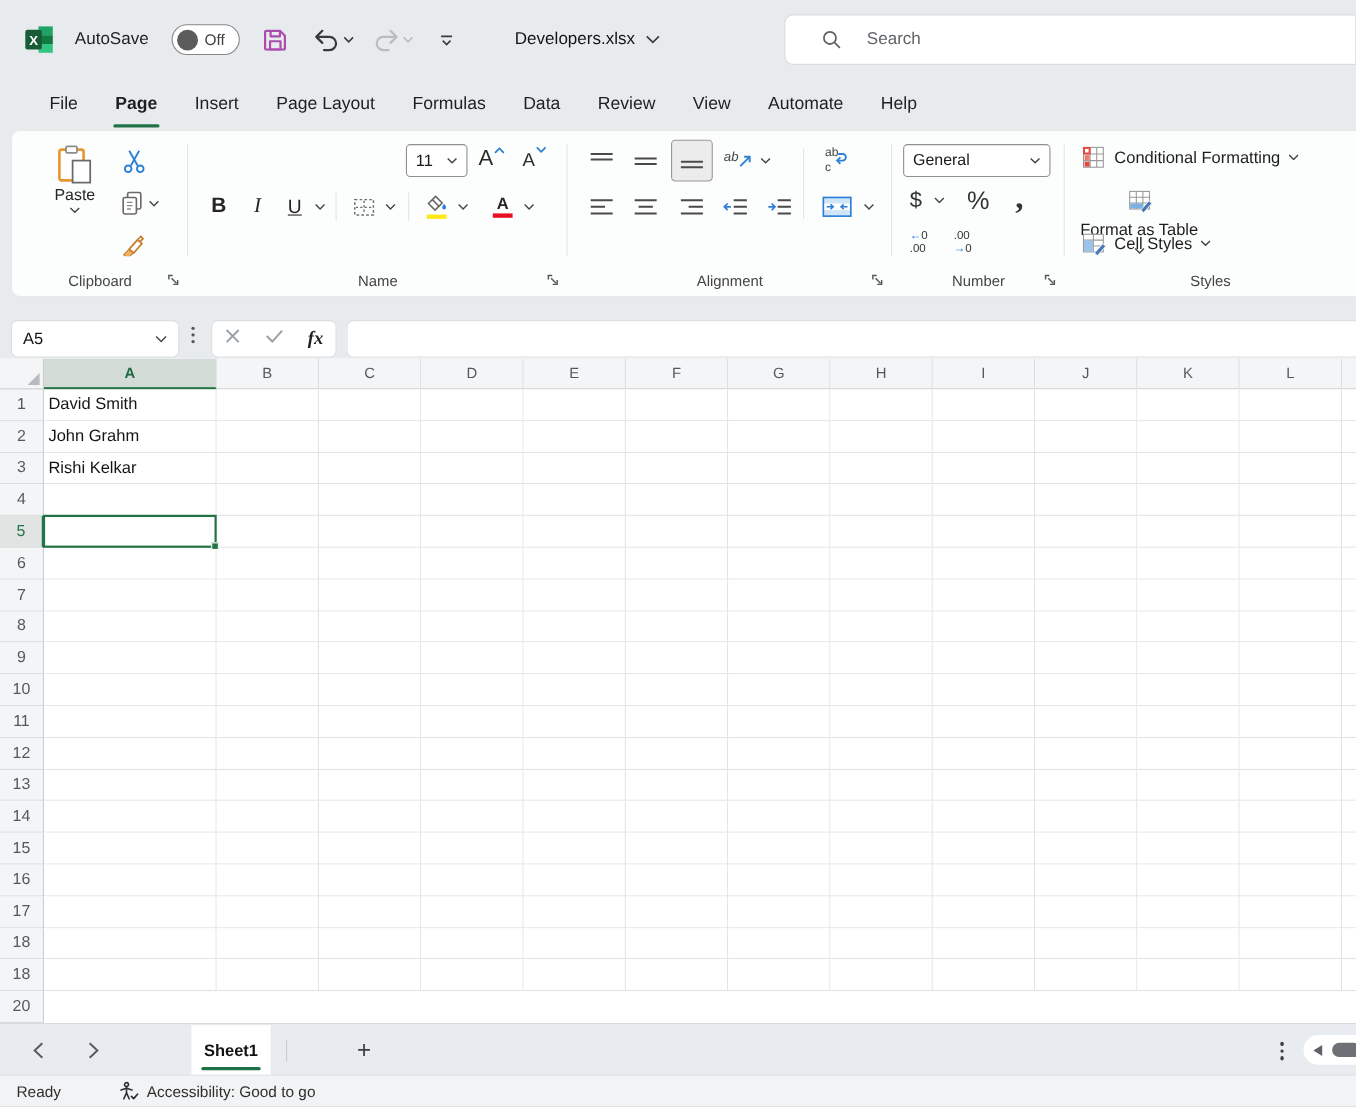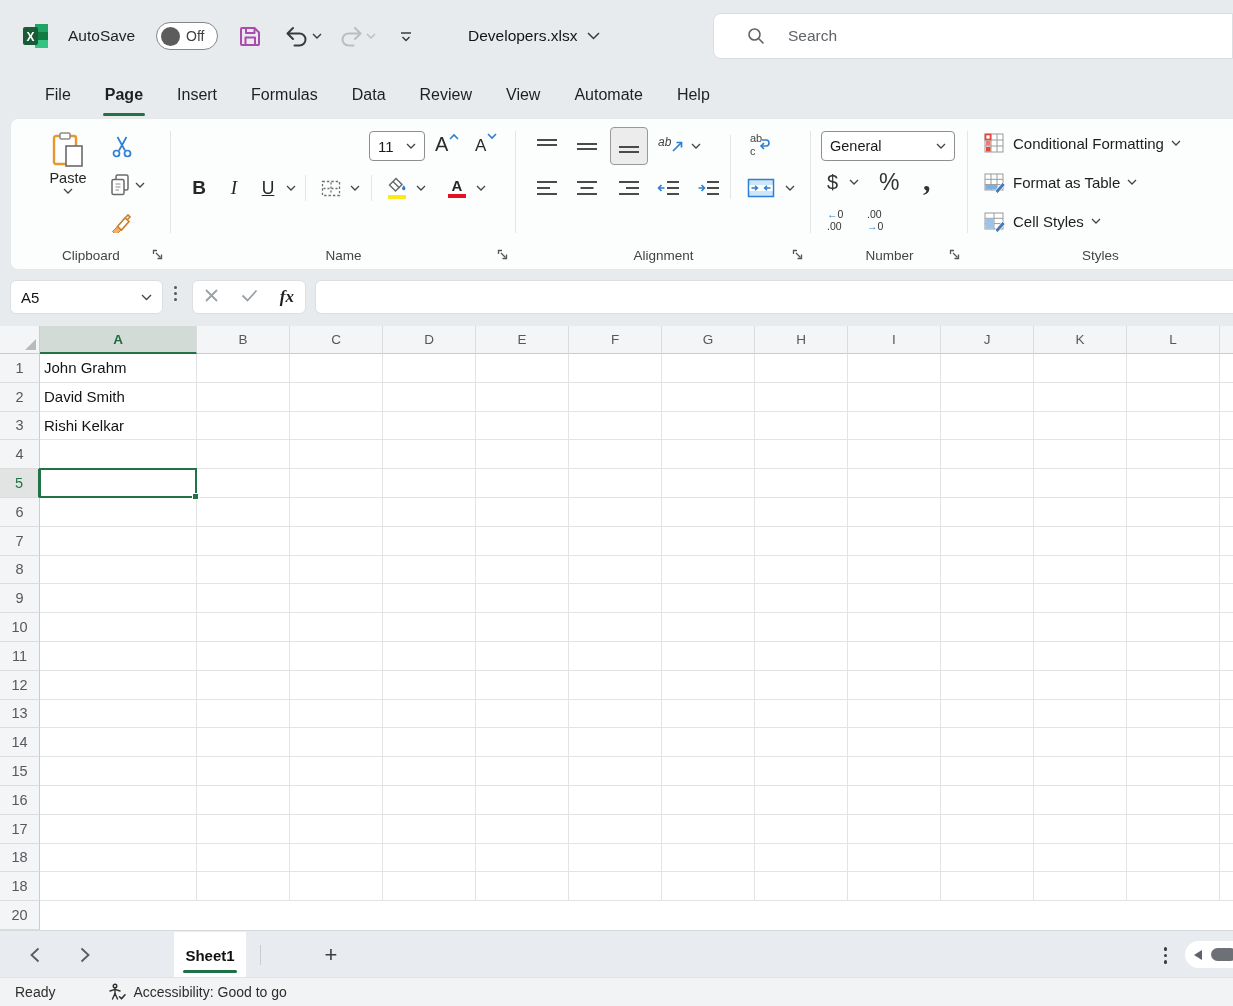--- a/index.html
+++ b/index.html
@@ -81,21 +81,21 @@
   .g-number{width:157px;}
   .ncombo{left:10px;top:12px;width:134px;font-size:14.5px;}
   .n-item{position:absolute;display:flex;align-items:center;cursor:default;color:#333;}
   .dec-ico{display:flex;flex-direction:column;line-height:1.1;font-size:10.5px;color:#333;}
   .blue{color:#2b7fd4;}
   
   .g-styles{flex:1;}
   .s-row{position:absolute;left:14px;display:flex;align-items:center;gap:7px;font-size:15px;color:#1d1d1d;cursor:default;}
 
   
-  .fbar{position:absolute;top:277px;left:0;right:0;height:40px;}
+  .fbar{position:absolute;top:288px;left:0;right:0;height:40px;}
   .namebox{position:absolute;left:10px;top:3px;width:153px;height:34px;background:#fff;border:1px solid #dcdfe2;border-radius:6px;display:flex;align-items:center;justify-content:space-between;padding:0 10px;font-size:15px;color:#141414;cursor:default;}
   .fdots{position:absolute;left:174px;top:9px;display:flex;flex-direction:column;gap:3px;}
   .fdots i{width:3px;height:3px;border-radius:50%;background:#555;}
   .fxgroup{position:absolute;left:192px;top:3px;width:114px;height:34px;background:#fff;border:1px solid #dcdfe2;border-radius:6px;display:flex;align-items:center;justify-content:space-around;}
   .fxgroup .fx{font-family:"Liberation Serif",serif;font-style:italic;font-weight:700;font-size:17px;color:#1f1f1f;cursor:default;}
   .finput{position:absolute;left:315px;top:3px;right:0;height:34px;background:#fff;border:1px solid #dcdfe2;border-right:none;border-radius:6px 0 0 6px;}
 
   
   .grid{position:absolute;top:326px;left:0;right:0;height:604px;background:#fff;overflow:hidden;}
   .colheads{display:flex;height:28px;}
@@ -202,20 +202,21 @@
           </svg>
       </span>
       <span class="ph">Search</span>
     </div>
   </div>
 
   <div class="tabsrow" id="ribbon-tabs">
       <div class="rtab">File</div>
       <div class="rtab active">Page</div>
       <div class="rtab">Insert</div>
+      <div class="rtab">Page Layout</div>
       <div class="rtab">Formulas</div>
       <div class="rtab">Data</div>
       <div class="rtab">Review</div>
       <div class="rtab">View</div>
       <div class="rtab">Automate</div>
       <div class="rtab">Help</div>
     </div>
 
   <div class="ribbon">
 
@@ -475,21 +476,21 @@
           <path d="M9 3v18M15 3v18M3 9h18M3 15h18" stroke="#9a9a9a" fill="none"></path>
           <rect x="3.5" y="3.5" width="5" height="5" fill="none" stroke="#e8453c" stroke-width="1.7"></rect>
           <rect x="4" y="10" width="4.5" height="4.5" fill="#ef7b72"></rect>
           <rect x="4" y="16" width="4.5" height="4.5" fill="#e8453c"></rect>
         </svg>
         <span>Conditional Formatting</span>
         <svg width="10" height="6" viewBox="0 0 10 6" fill="none" stroke="#444" stroke-width="1.3">
             <path d="M1 1l4 4 4-4"></path>
           </svg>
       </span>
-      <span class="s-row" style="top:51px;">
+      <span class="s-row" style="top:51px;flex-direction:column;">
         <svg width="24" height="24" viewBox="0 0 24 24">
           <rect x="3" y="4" width="18" height="16" fill="#fff" stroke="#9a9a9a"></rect>
           <path d="M3 9.3h18M3 14.6h18M9 4v16M15 4v16" stroke="#9a9a9a" fill="none"></path>
           <rect x="3.5" y="15" width="11.5" height="4.5" fill="#7ab1e3"></rect>
           <path d="M13 21l7.5-8.5 2.7 2.4-7.5 8.5z" fill="#4a7ab5" stroke="#fff" stroke-width="0.8"></path>
         </svg>
         <span>Format as Table</span>
         <svg width="10" height="6" viewBox="0 0 10 6" fill="none" stroke="#444" stroke-width="1.3">
             <path d="M1 1l4 4 4-4"></path>
           </svg>
@@ -577,36 +578,36 @@
           <div class="row-h">14</div>
           <div class="row-h">15</div>
           <div class="row-h">16</div>
           <div class="row-h">17</div>
           <div class="row-h">18</div>
           <div class="row-h">18</div>
           <div class="row-h">20</div>
         </div>
       <div class="cellsarea" id="cells-area">
           <div class="grow-row">
+            <div class="cell" style="width: 157px;">David Smith</div>
+            <div class="cell" style="width: 93px;"></div>
+            <div class="cell" style="width: 93px;"></div>
+            <div class="cell" style="width: 93px;"></div>
+            <div class="cell" style="width: 93px;"></div>
+            <div class="cell" style="width: 93px;"></div>
+            <div class="cell" style="width: 93px;"></div>
+            <div class="cell" style="width: 93px;"></div>
+            <div class="cell" style="width: 93px;"></div>
+            <div class="cell" style="width: 93px;"></div>
+            <div class="cell" style="width: 93px;"></div>
+            <div class="cell" style="width: 93px;"></div>
+            <div class="cell filler"></div>
+          </div>
+          <div class="grow-row">
             <div class="cell" style="width: 157px;">John Grahm</div>
-            <div class="cell" style="width: 93px;"></div>
-            <div class="cell" style="width: 93px;"></div>
-            <div class="cell" style="width: 93px;"></div>
-            <div class="cell" style="width: 93px;"></div>
-            <div class="cell" style="width: 93px;"></div>
-            <div class="cell" style="width: 93px;"></div>
-            <div class="cell" style="width: 93px;"></div>
-            <div class="cell" style="width: 93px;"></div>
-            <div class="cell" style="width: 93px;"></div>
-            <div class="cell" style="width: 93px;"></div>
-            <div class="cell" style="width: 93px;"></div>
-            <div class="cell filler"></div>
-          </div>
-          <div class="grow-row">
-            <div class="cell" style="width: 157px;">David Smith</div>
             <div class="cell" style="width: 93px;"></div>
             <div class="cell" style="width: 93px;"></div>
             <div class="cell" style="width: 93px;"></div>
             <div class="cell" style="width: 93px;"></div>
             <div class="cell" style="width: 93px;"></div>
             <div class="cell" style="width: 93px;"></div>
             <div class="cell" style="width: 93px;"></div>
             <div class="cell" style="width: 93px;"></div>
             <div class="cell" style="width: 93px;"></div>
             <div class="cell" style="width: 93px;"></div>

